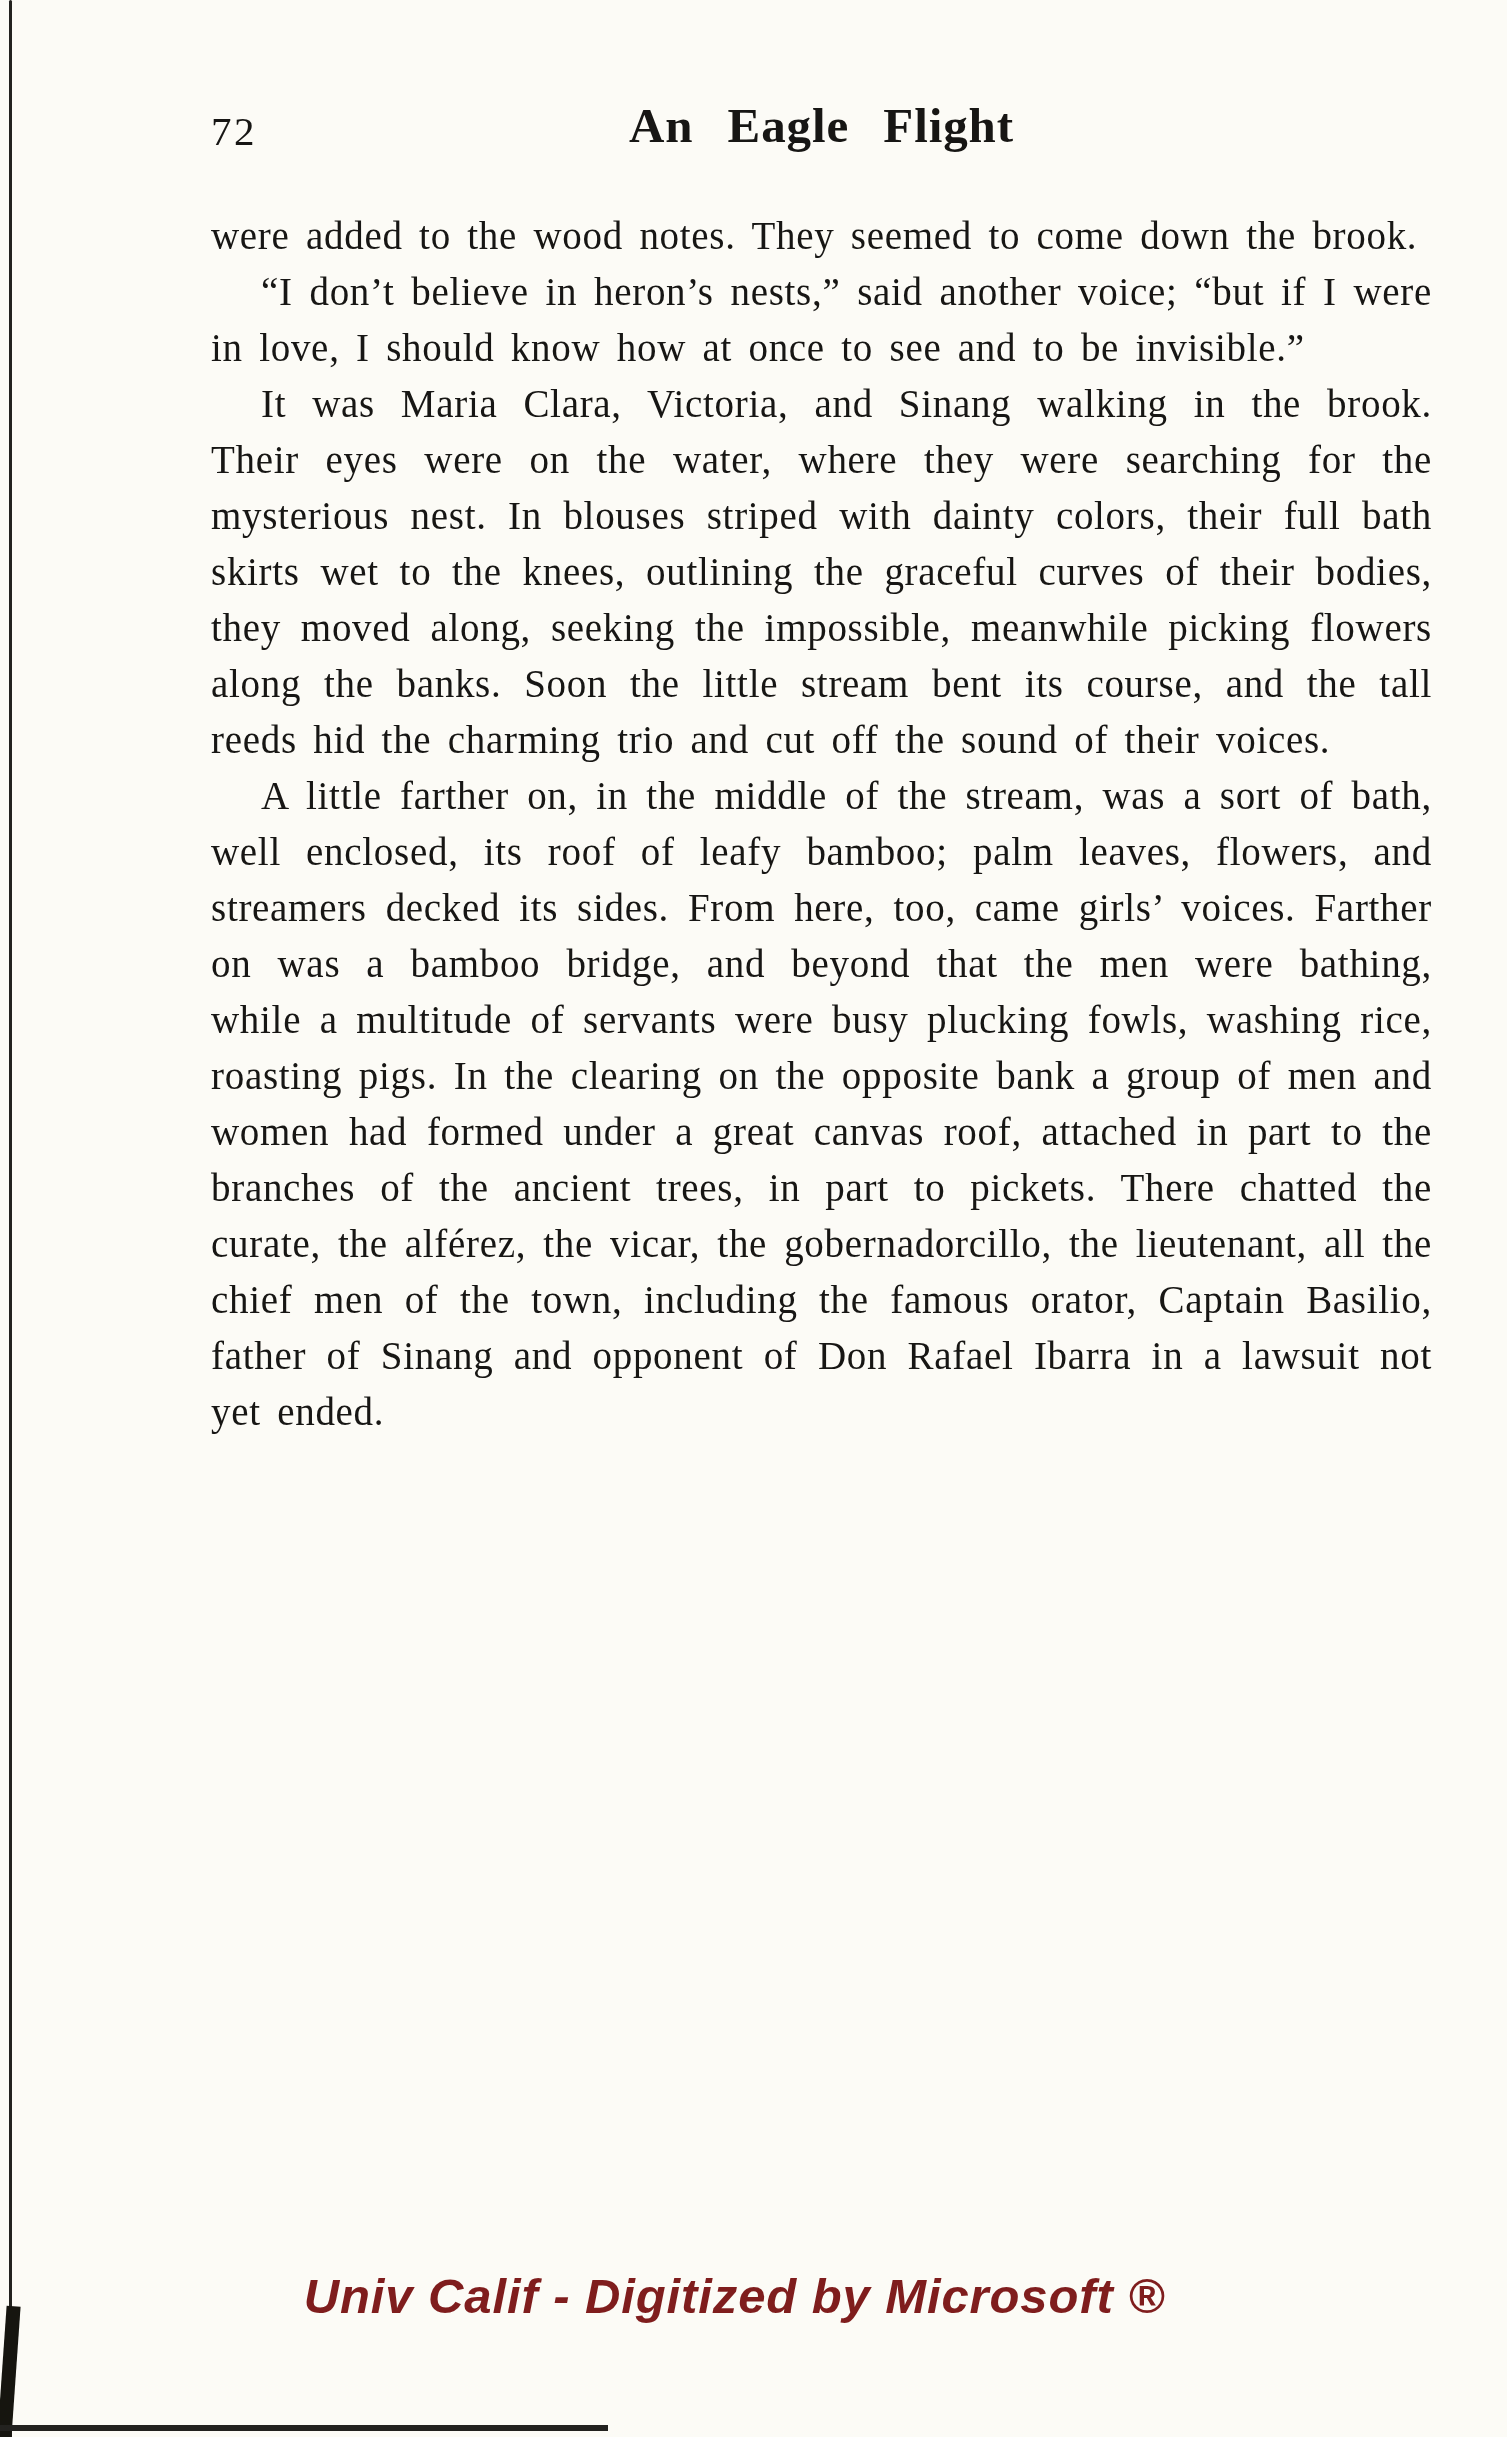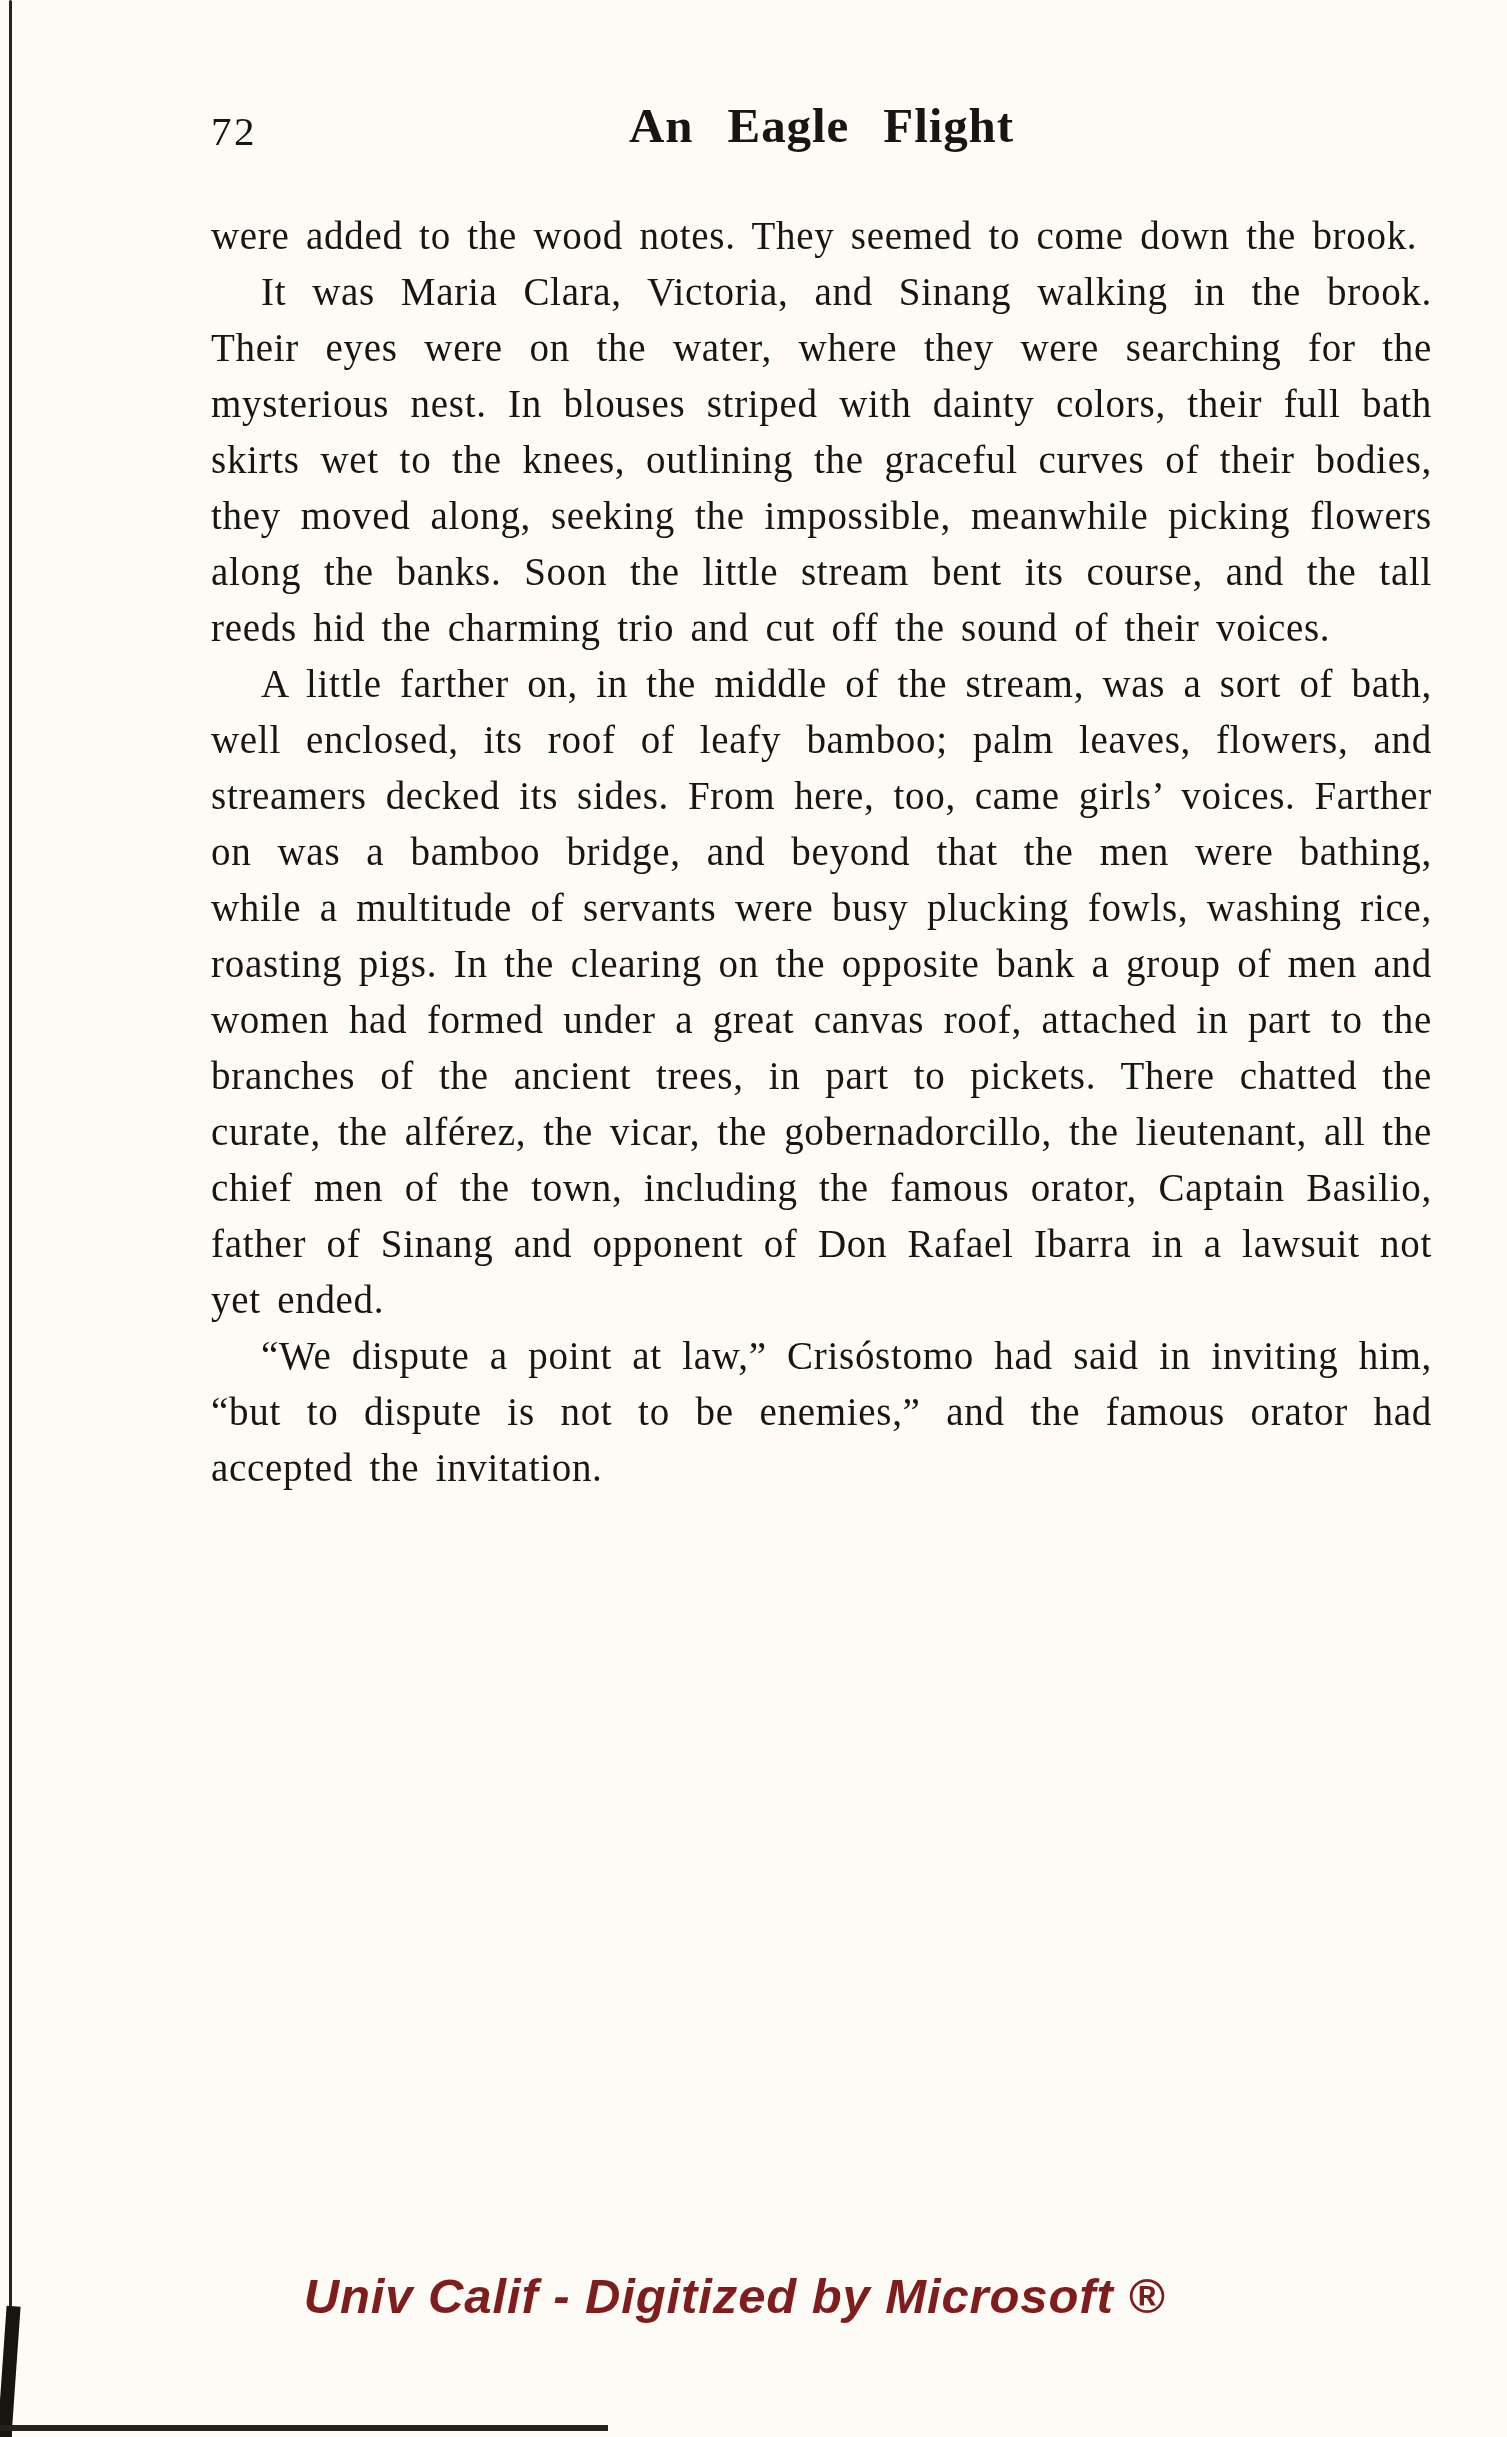--- a/index.html
+++ b/index.html
@@ -97,21 +97,21 @@
   <div class="edge-bottom"></div>
 
   <header class="page-header">
     <span class="page-number">72</span>
     <span class="running-title">An Eagle Flight</span>
   </header>
 
   <main class="text-block">
 
   <p class="para">were added to the wood notes.  They seemed to come down the brook.</p>
+      <p class="para indent">“I don’t believe in heron’s nests,” said another voice; “but if I were in love, I should know how at once to see and to be invisible.”</p>
       <p class="para indent">It was Maria Clara, Victoria, and Sinang walking in the brook.  Their eyes were on the water, where they were searching for the mysterious nest.  In blouses striped with dainty colors, their full bath skirts wet to the knees, outlining the graceful curves of their bodies, they moved along, seeking the impossible, meanwhile picking flowers along the banks.  Soon the little stream bent its course, and the tall reeds hid the charming trio and cut off the sound of their voices.</p>
       <p class="para indent">A little farther on, in the middle of the stream, was a sort of bath, well enclosed, its roof of leafy bamboo; palm leaves, flowers, and streamers decked its sides.  From here, too, came girls’ voices.  Farther on was a bamboo bridge, and beyond that the men were bathing, while a multitude of servants were busy plucking fowls, washing rice, roasting pigs.  In the clearing on the opposite bank a group of men and women had formed under a great canvas roof, attached in part to the branches of the ancient trees, in part to pickets.  There chatted the curate, the alférez, the vicar, the gobernadorcillo, the lieutenant, all the chief men of the town, including the famous orator, Captain Basilio, father of Sinang and opponent of Don Rafael Ibarra in a lawsuit not yet ended.</p>
-      <p class="para indent">“We dispute a point at law,” Crisóstomo had said in inviting him, “but to dispute is not to be enemies,” and the famous orator had accepted the invitation.</p>
     </main>
 
   <footer class="page-footer">Univ Calif - Digitized by Microsoft ®</footer>
 
 </div>
 
 
 </body></html>

